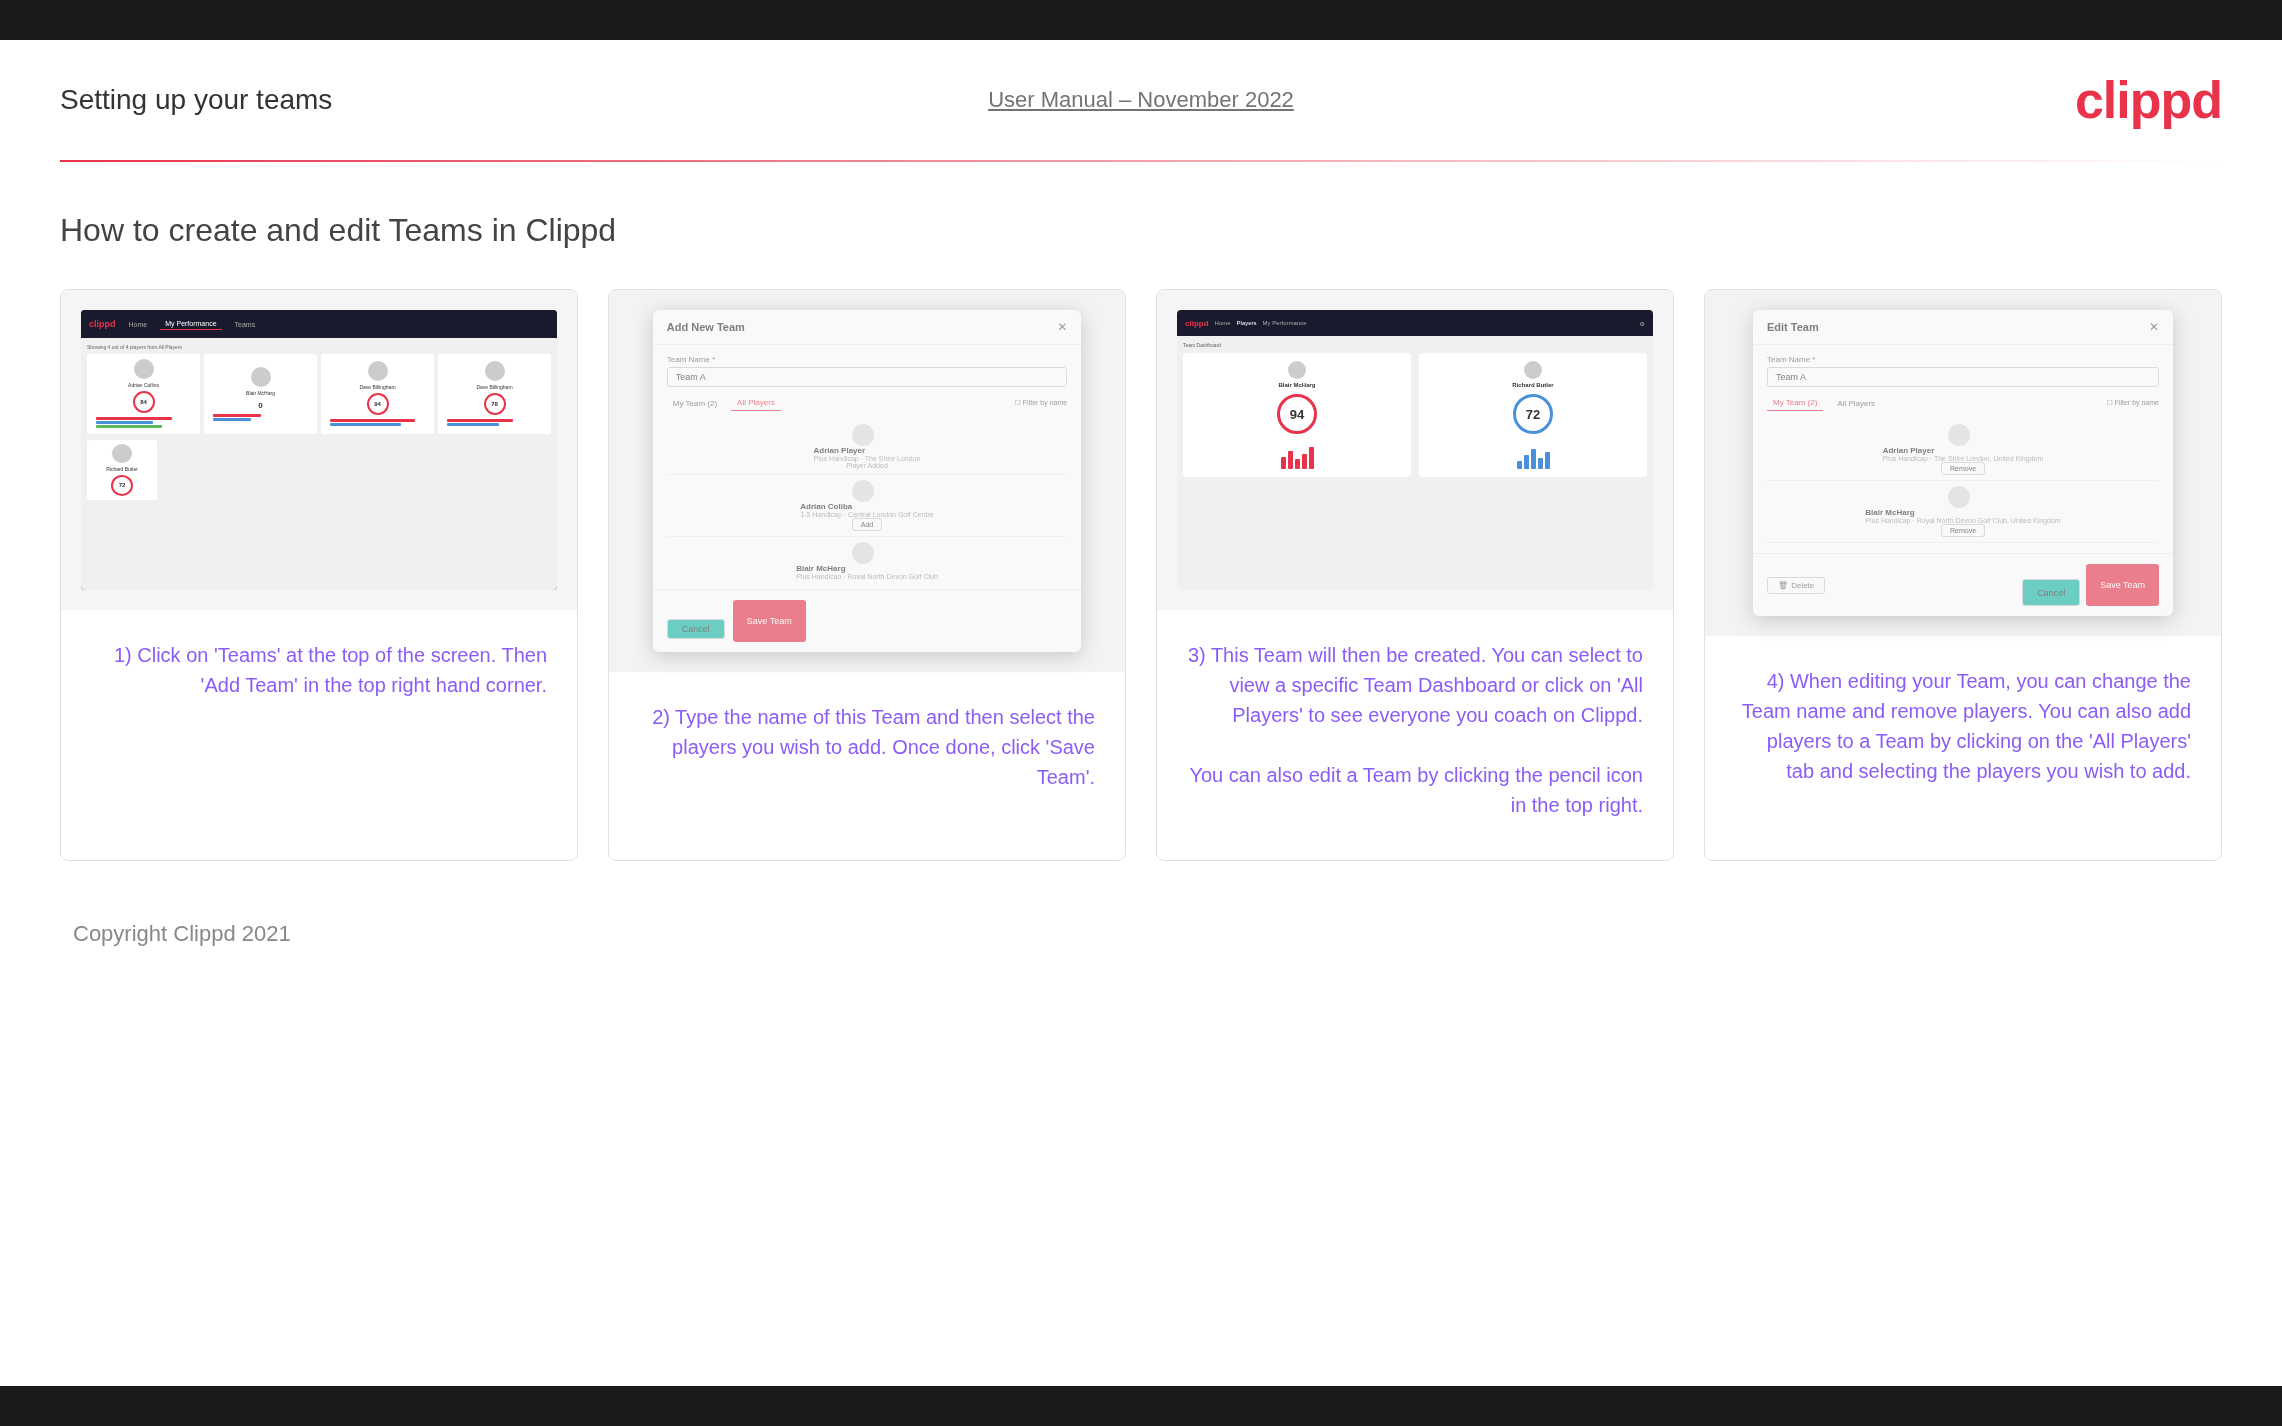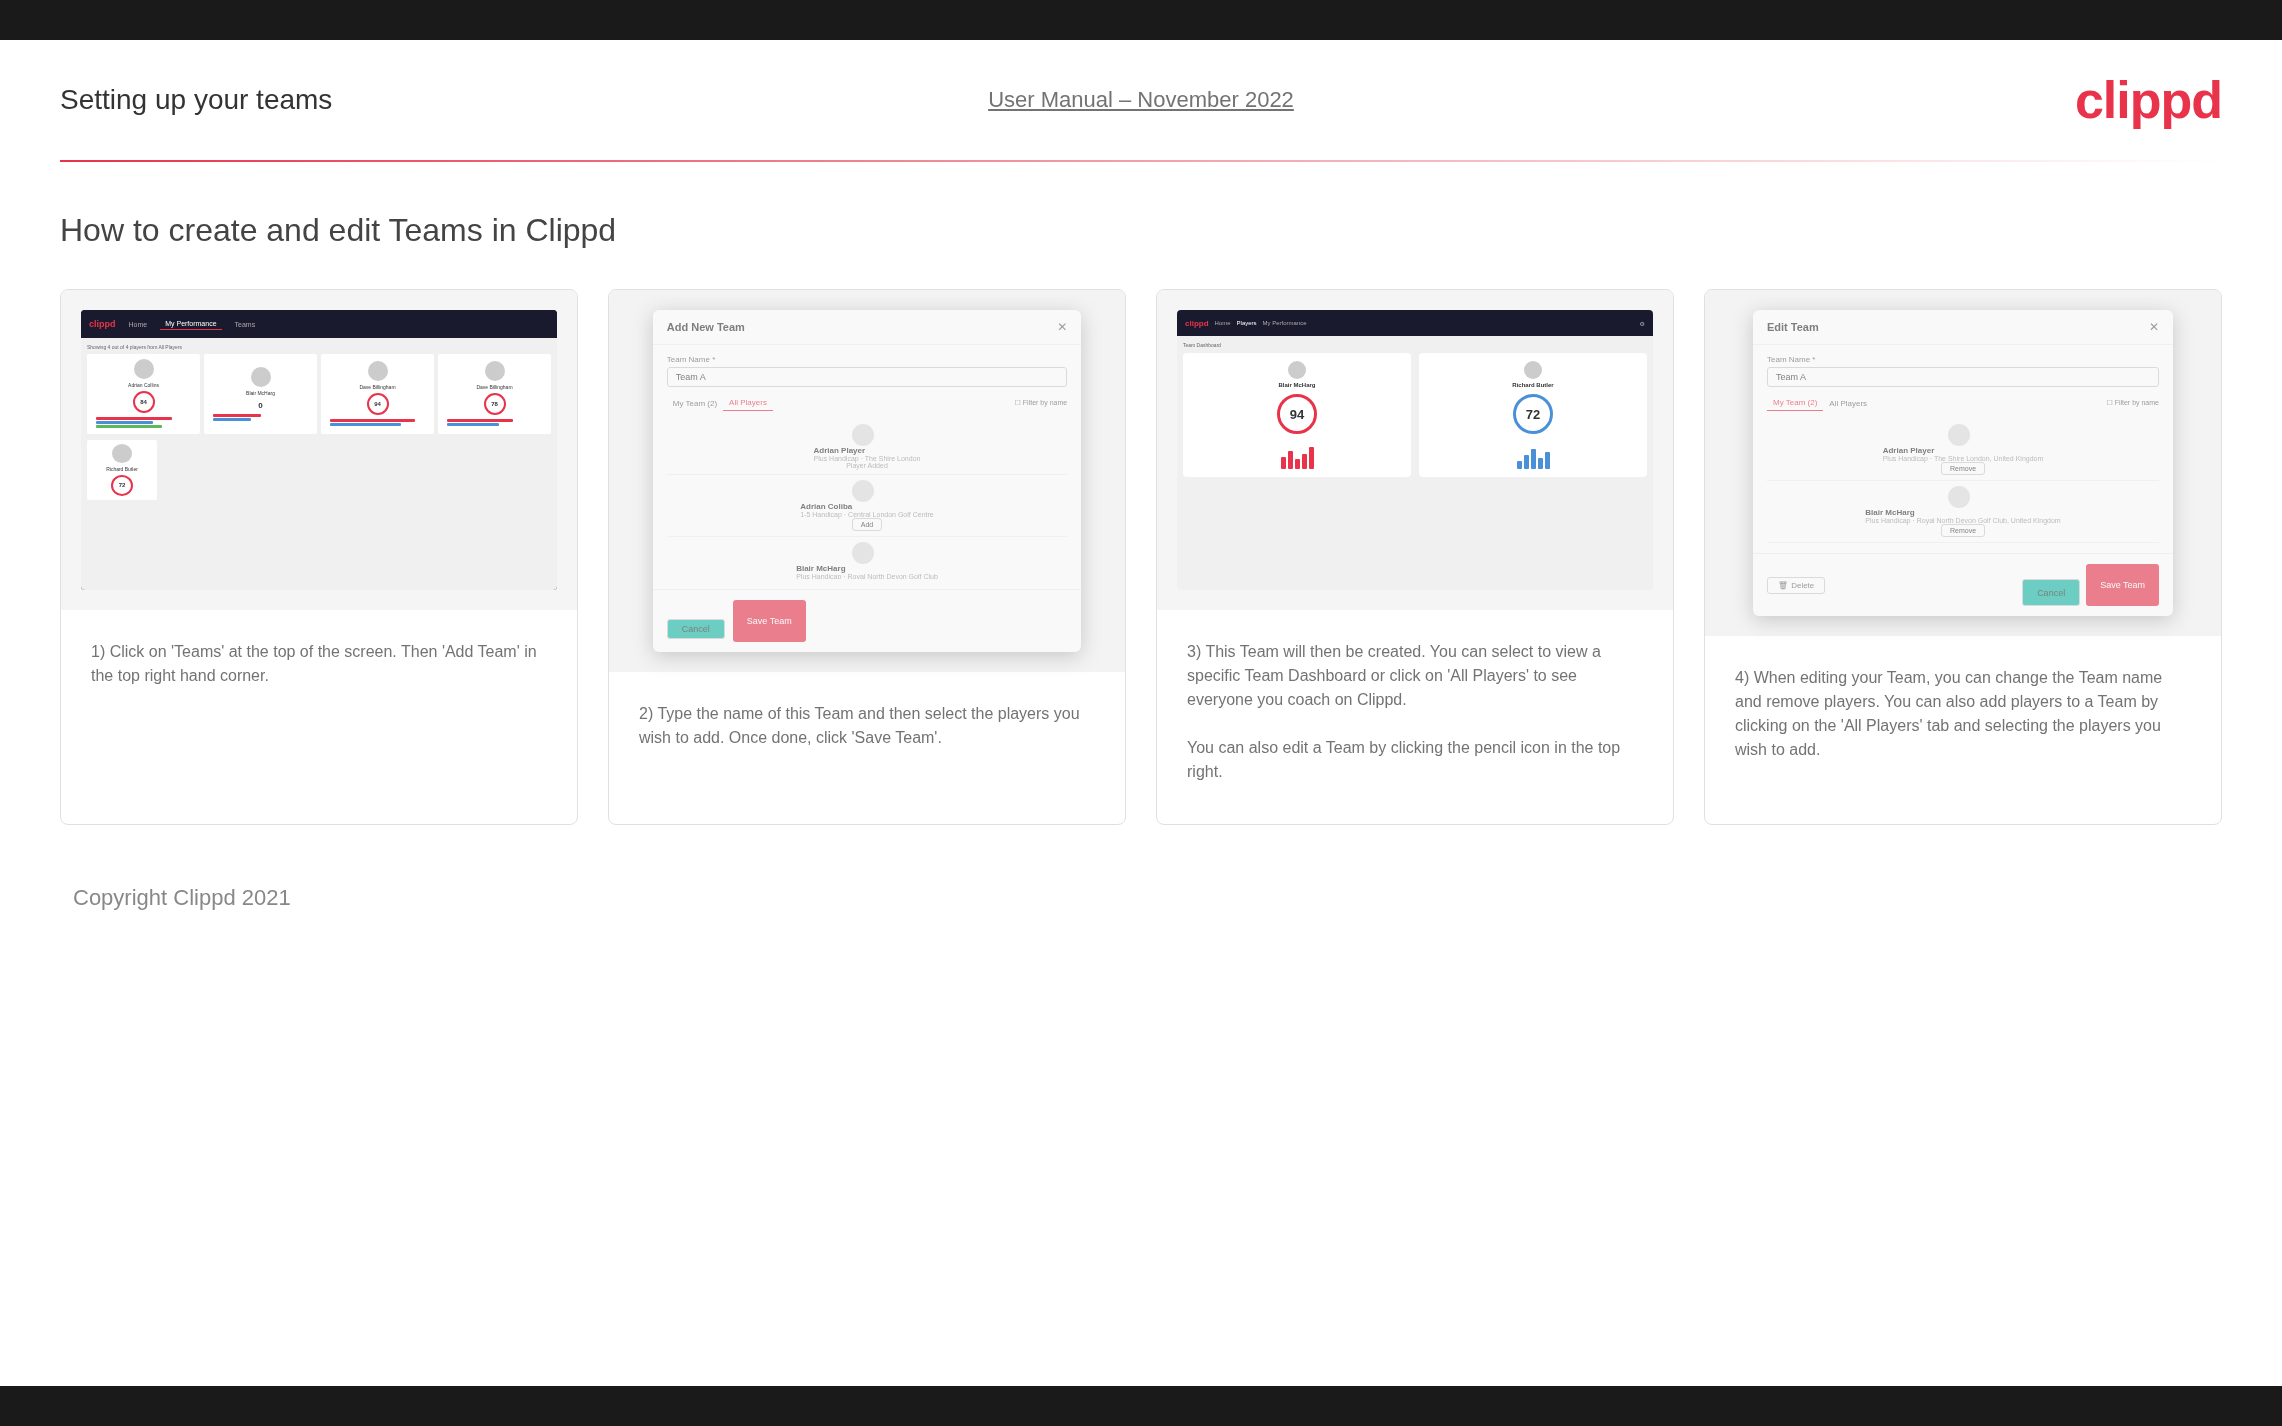--- a/index.html
+++ b/index.html
@@ -95,24 +95,25 @@
       padding: 20px;
       position: relative;
       display: flex;
       align-items: center;
       justify-content: center;
     }
 
     
     .card-text {
       padding: 30px 30px 40px;
-      font-size: 16px;
+      font-size: 20px;
       line-height: 1.5;
-      color: #737373;
+      color: #8b5cf6;
       flex: 1;
+      text-align: right;
     }
 
     
     .mock-app {
       width: 100%;
       height: 280px;
       background: #1a1a1a;
       border-radius: 4px;
       overflow: hidden;
       position: relative;
@@ -228,20 +229,21 @@
       border: 1px solid #ccc;
       border-radius: 3px;
       padding: 4px 8px;
       width: 100%;
       font-size: 9px;
       color: #333;
       margin-bottom: 8px;
     }
     .mock-tabs {
       display: flex;
+      gap: 8px;
       margin-bottom: 8px;
       align-items: center;
     }
     .mock-tab {
       font-size: 8px;
       color: #666;
       padding: 3px 6px;
       cursor: pointer;
     }
     .mock-tab.active {

